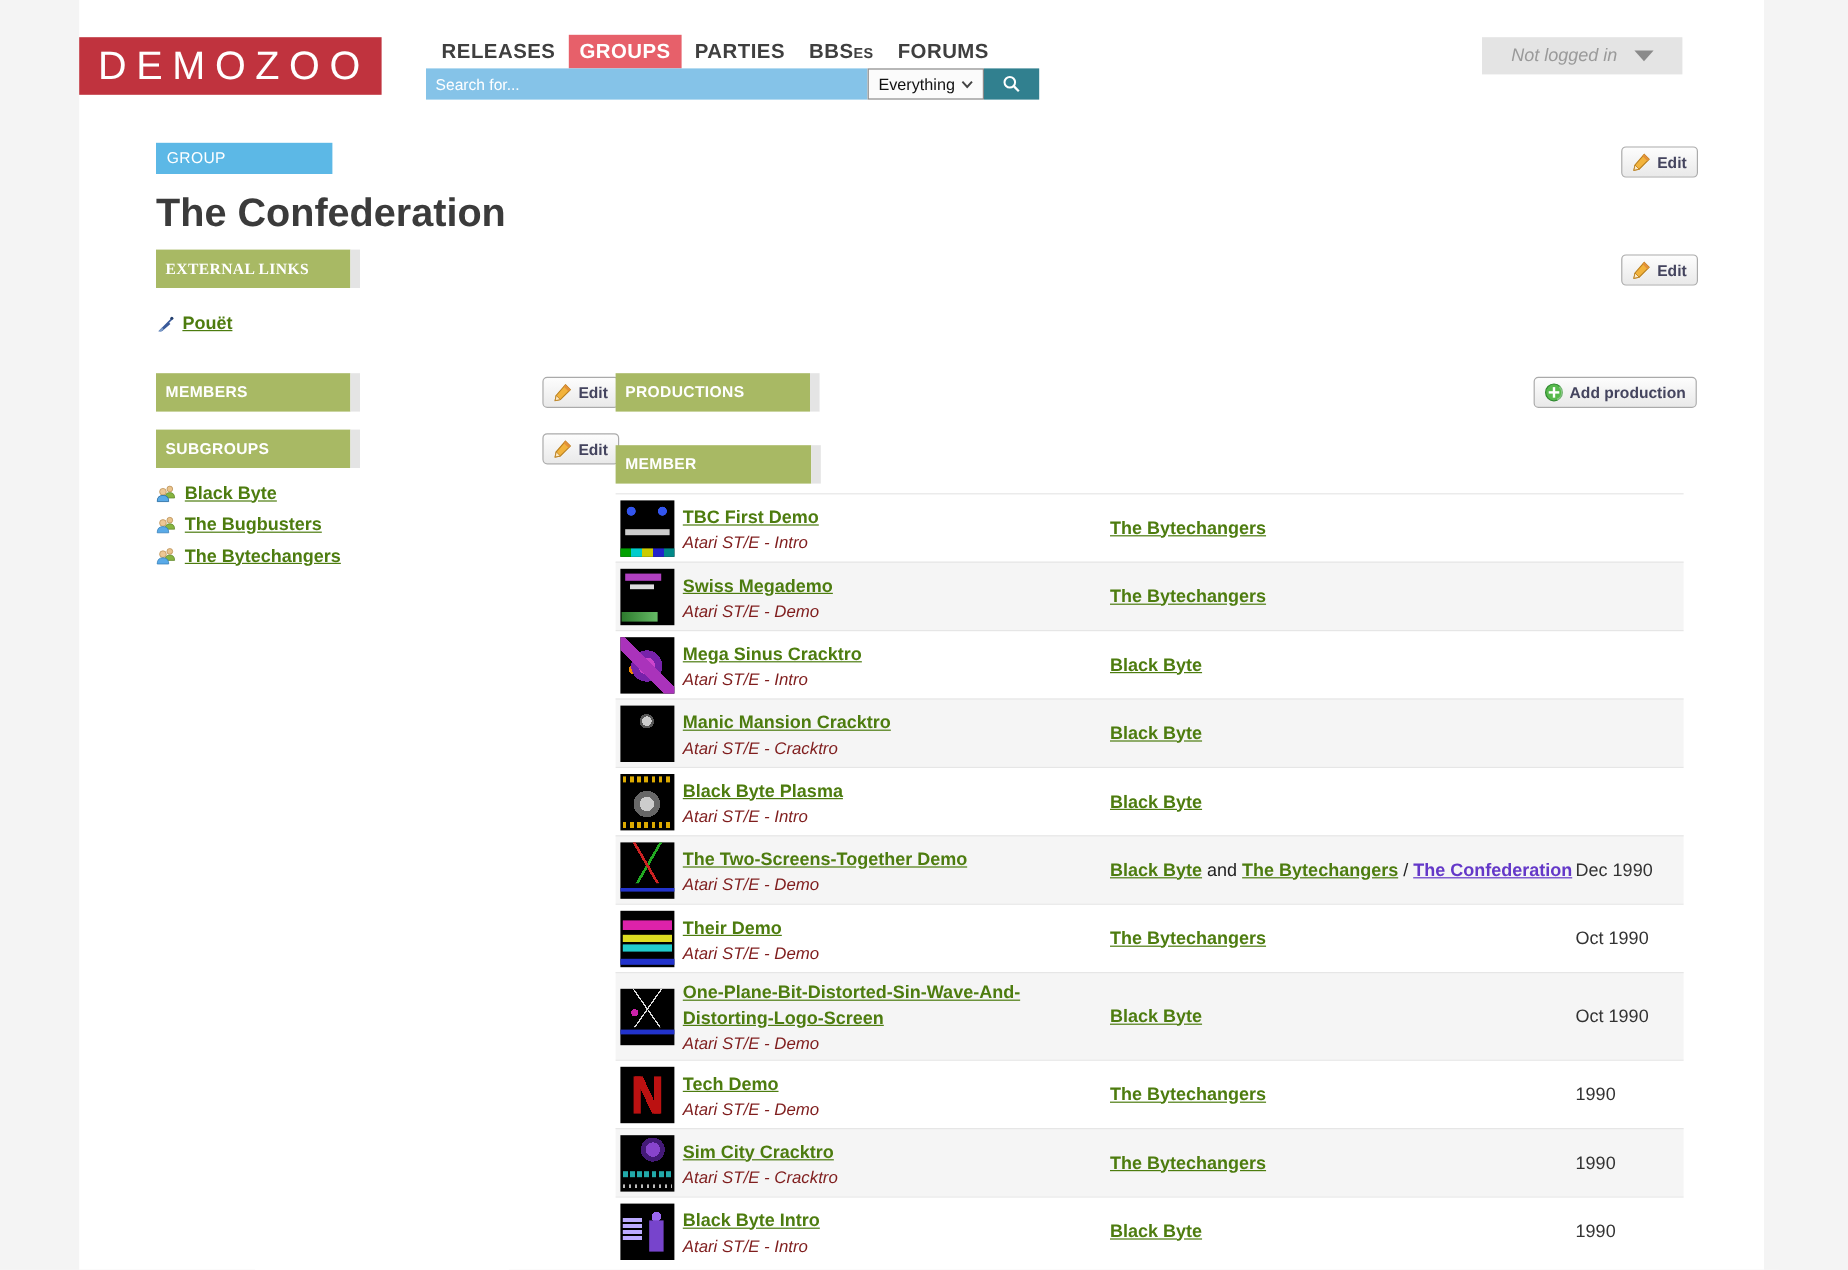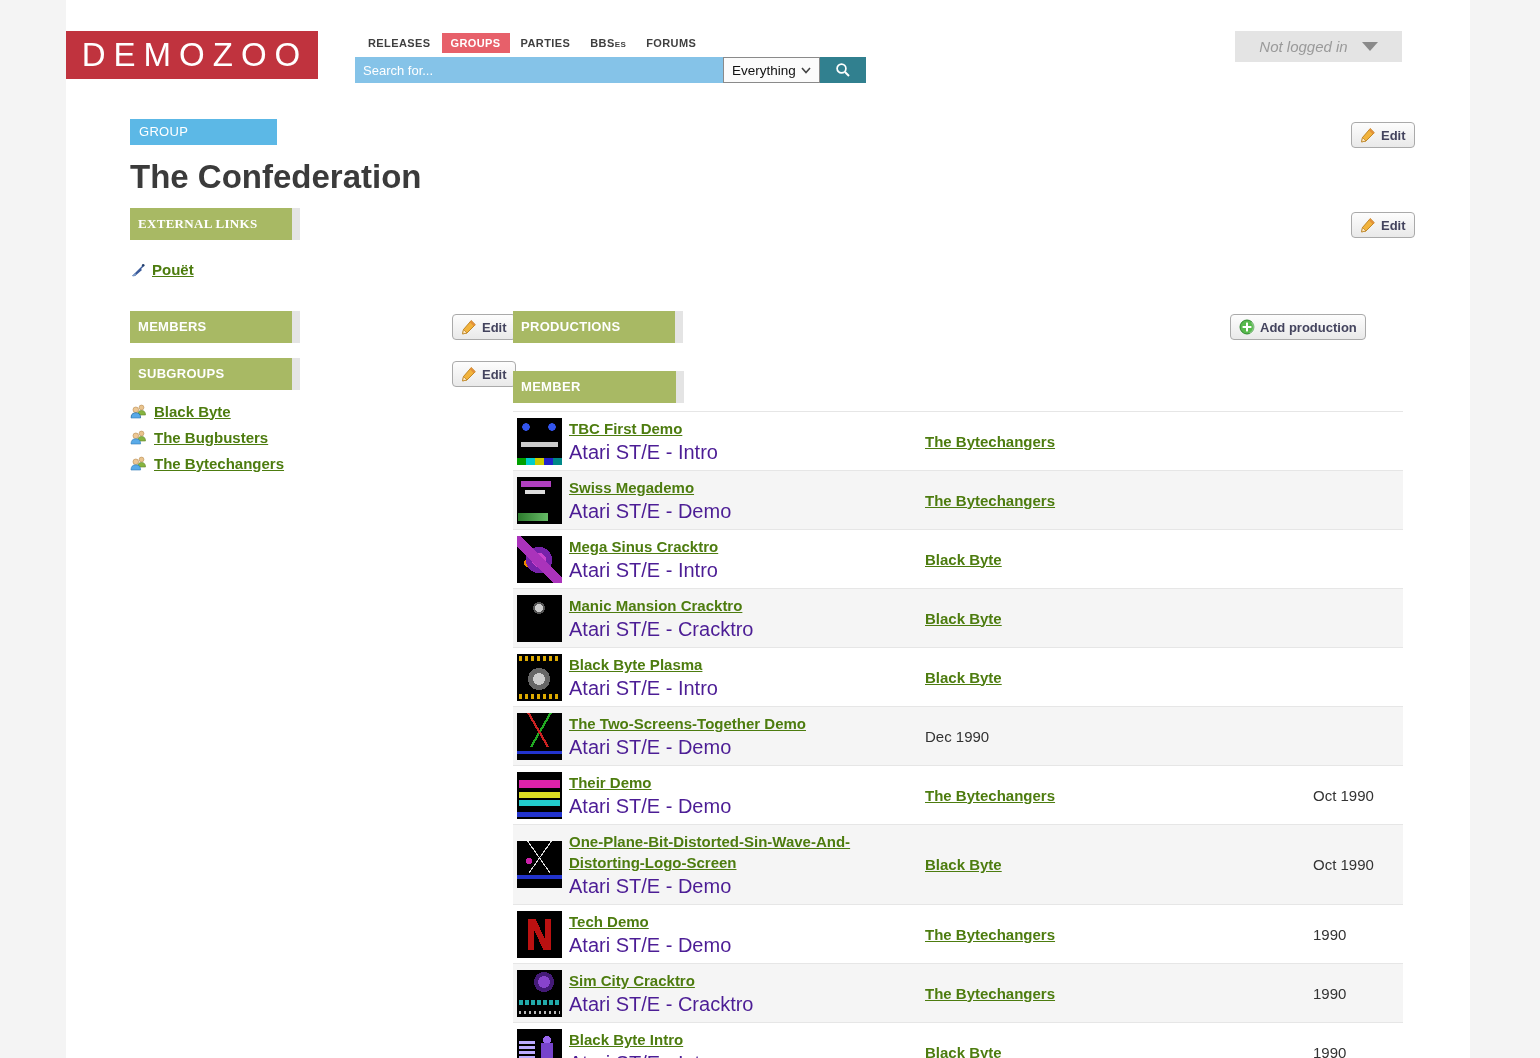--- a/index.html
+++ b/index.html
@@ -11,21 +11,21 @@
     background:#ffffff; }
 
   
   .logo { position:absolute; left:0; top:31px; width:252px; height:48px;
     background:#c0333e; color:#fff; font-size:33px; font-weight:400;
     letter-spacing:8px; display:flex; align-items:center; justify-content:center;
     padding-left:6px; }
   .nav { position:absolute; left:293px; top:30px; height:26px; display:flex;
     align-items:center; }
   .nav-item { display:inline-block; padding:4px 9px; margin-right:2px;
-    font-size:11px; font-weight:700; color:#3f3f3f; text-decoration:none;
+    font-size:17px; font-weight:700; color:#3f3f3f; text-decoration:none;
     letter-spacing:0.4px; }
   .nav-item.active { background:#e7606a; color:#fff; }
   .nav-item.smallcaps { font-variant:small-caps; text-transform:none; }
   .searchbar { position:absolute; left:289px; top:57px; width:368px; height:26px;
     background:#85c3e8; border:0; color:#fff; font-size:13px; padding:0 8px;
     font-family:"Liberation Sans", sans-serif; }
   .searchbar::placeholder { color:#fff; opacity:1; }
   .scope { position:absolute; left:657px; top:57px; width:97px; height:26px;
     background:#fbfbfb; border:1px solid #8a8a8a; font-size:13.5px; color:#111;
     display:flex; align-items:center; padding:0 8px; justify-content:space-between; }
@@ -58,41 +58,41 @@
 
   
   .btn { position:absolute; height:26px; border:1px solid #aaaaaa; border-radius:4px;
     background:linear-gradient(#fdfdfd,#e9e9e9); display:flex; align-items:center;
     gap:5px; padding:0 8px; font-size:13px; font-weight:700; color:#44445e;
     cursor:pointer; font-family:"Liberation Sans", sans-serif; }
   .edit-1 { left:1285px; top:122px; }
   .edit-2 { left:1285px; top:212px; }
   .edit-3 { left:386px;  top:314px; }
   .edit-4 { left:386px;  top:361px; }
-  .add-btn { left:1164px; top:314px; }
+  .add-btn { left:1212px; top:314px; }
 
   
   .pouet-row { position:absolute; left:64px; top:261px; display:flex;
     align-items:center; gap:6px; }
   .sub-list { position:absolute; left:64px; top:398px; list-style:none; }
   .sub-list li { display:flex; align-items:center; gap:7px; height:26px; }
   .link { font-size:15px; font-weight:700; }
 
   
   .prod-table { position:absolute; left:447px; top:411px; width:890px; }
   .row { display:flex; align-items:center; min-height:57px;
     border-top:1px solid #e6e6e6; }
   .row:nth-child(even) { background:#f5f5f5; }
   .cell-thumb { width:56px; flex:none; padding-left:4px; }
   .cell-main { width:356px; flex:none; padding:6px 0; }
   .cell-by { width:388px; flex:none; font-size:15px; color:#222; }
   .cell-by a { font-weight:700; }
   .cell-date { flex:1; font-size:15px; color:#333; }
   .prod-title { font-size:15px; font-weight:700; line-height:21px; display:inline; }
-  .plat { font-size:20px; color:#4c1d95; margin-top:2px; }
+  .plat { font-size:14px; color:#7f1d1d; margin-top:2px;font-style:italic; }
 
   .thumb { width:45px; height:47px; background-color:#000; display:block;
     background-repeat:no-repeat; }
   .t0 { background-image:
     radial-gradient(circle at 9px 9px,#3355ee 0 3.5px,transparent 4px),
     radial-gradient(circle at 35px 9px,#3355ee 0 3.5px,transparent 4px),
     linear-gradient(#cccccc,#cccccc),
     linear-gradient(90deg,#00a000 0 20%,#00cccc 20% 40%,#cccc00 40% 60%,#2222cc 60% 80%,#008888 80% 100%);
     background-position:0 0,0 0,4px 24px,0 40px;
     background-size:45px 47px,45px 47px,37px 5px,45px 7px; }
@@ -343,20 +343,23 @@
     </div>
 
     <div class="row">
       <div class="cell-thumb">
           <a href="#" class="thumb t5"></a>
         </div>
       <div class="cell-main">
         <a href="#" class="prod-title">The Two-Screens-Together Demo</a>
         <div class="plat">Atari ST/E - Demo</div>
       </div>
+      <div class="cell-by">
+        <a href="#">Black Byte</a><span> and </span><a href="#">The Bytechangers</a><span> / </span><a href="#" class="visited">The Confederation</a>
+      </div>
       <div class="cell-date">Dec 1990</div>
     </div>
 
     <div class="row">
       <div class="cell-thumb">
           <a href="#" class="thumb t6"></a>
         </div>
       <div class="cell-main">
         <a href="#" class="prod-title">Their Demo</a>
         <div class="plat">Atari ST/E - Demo</div>

